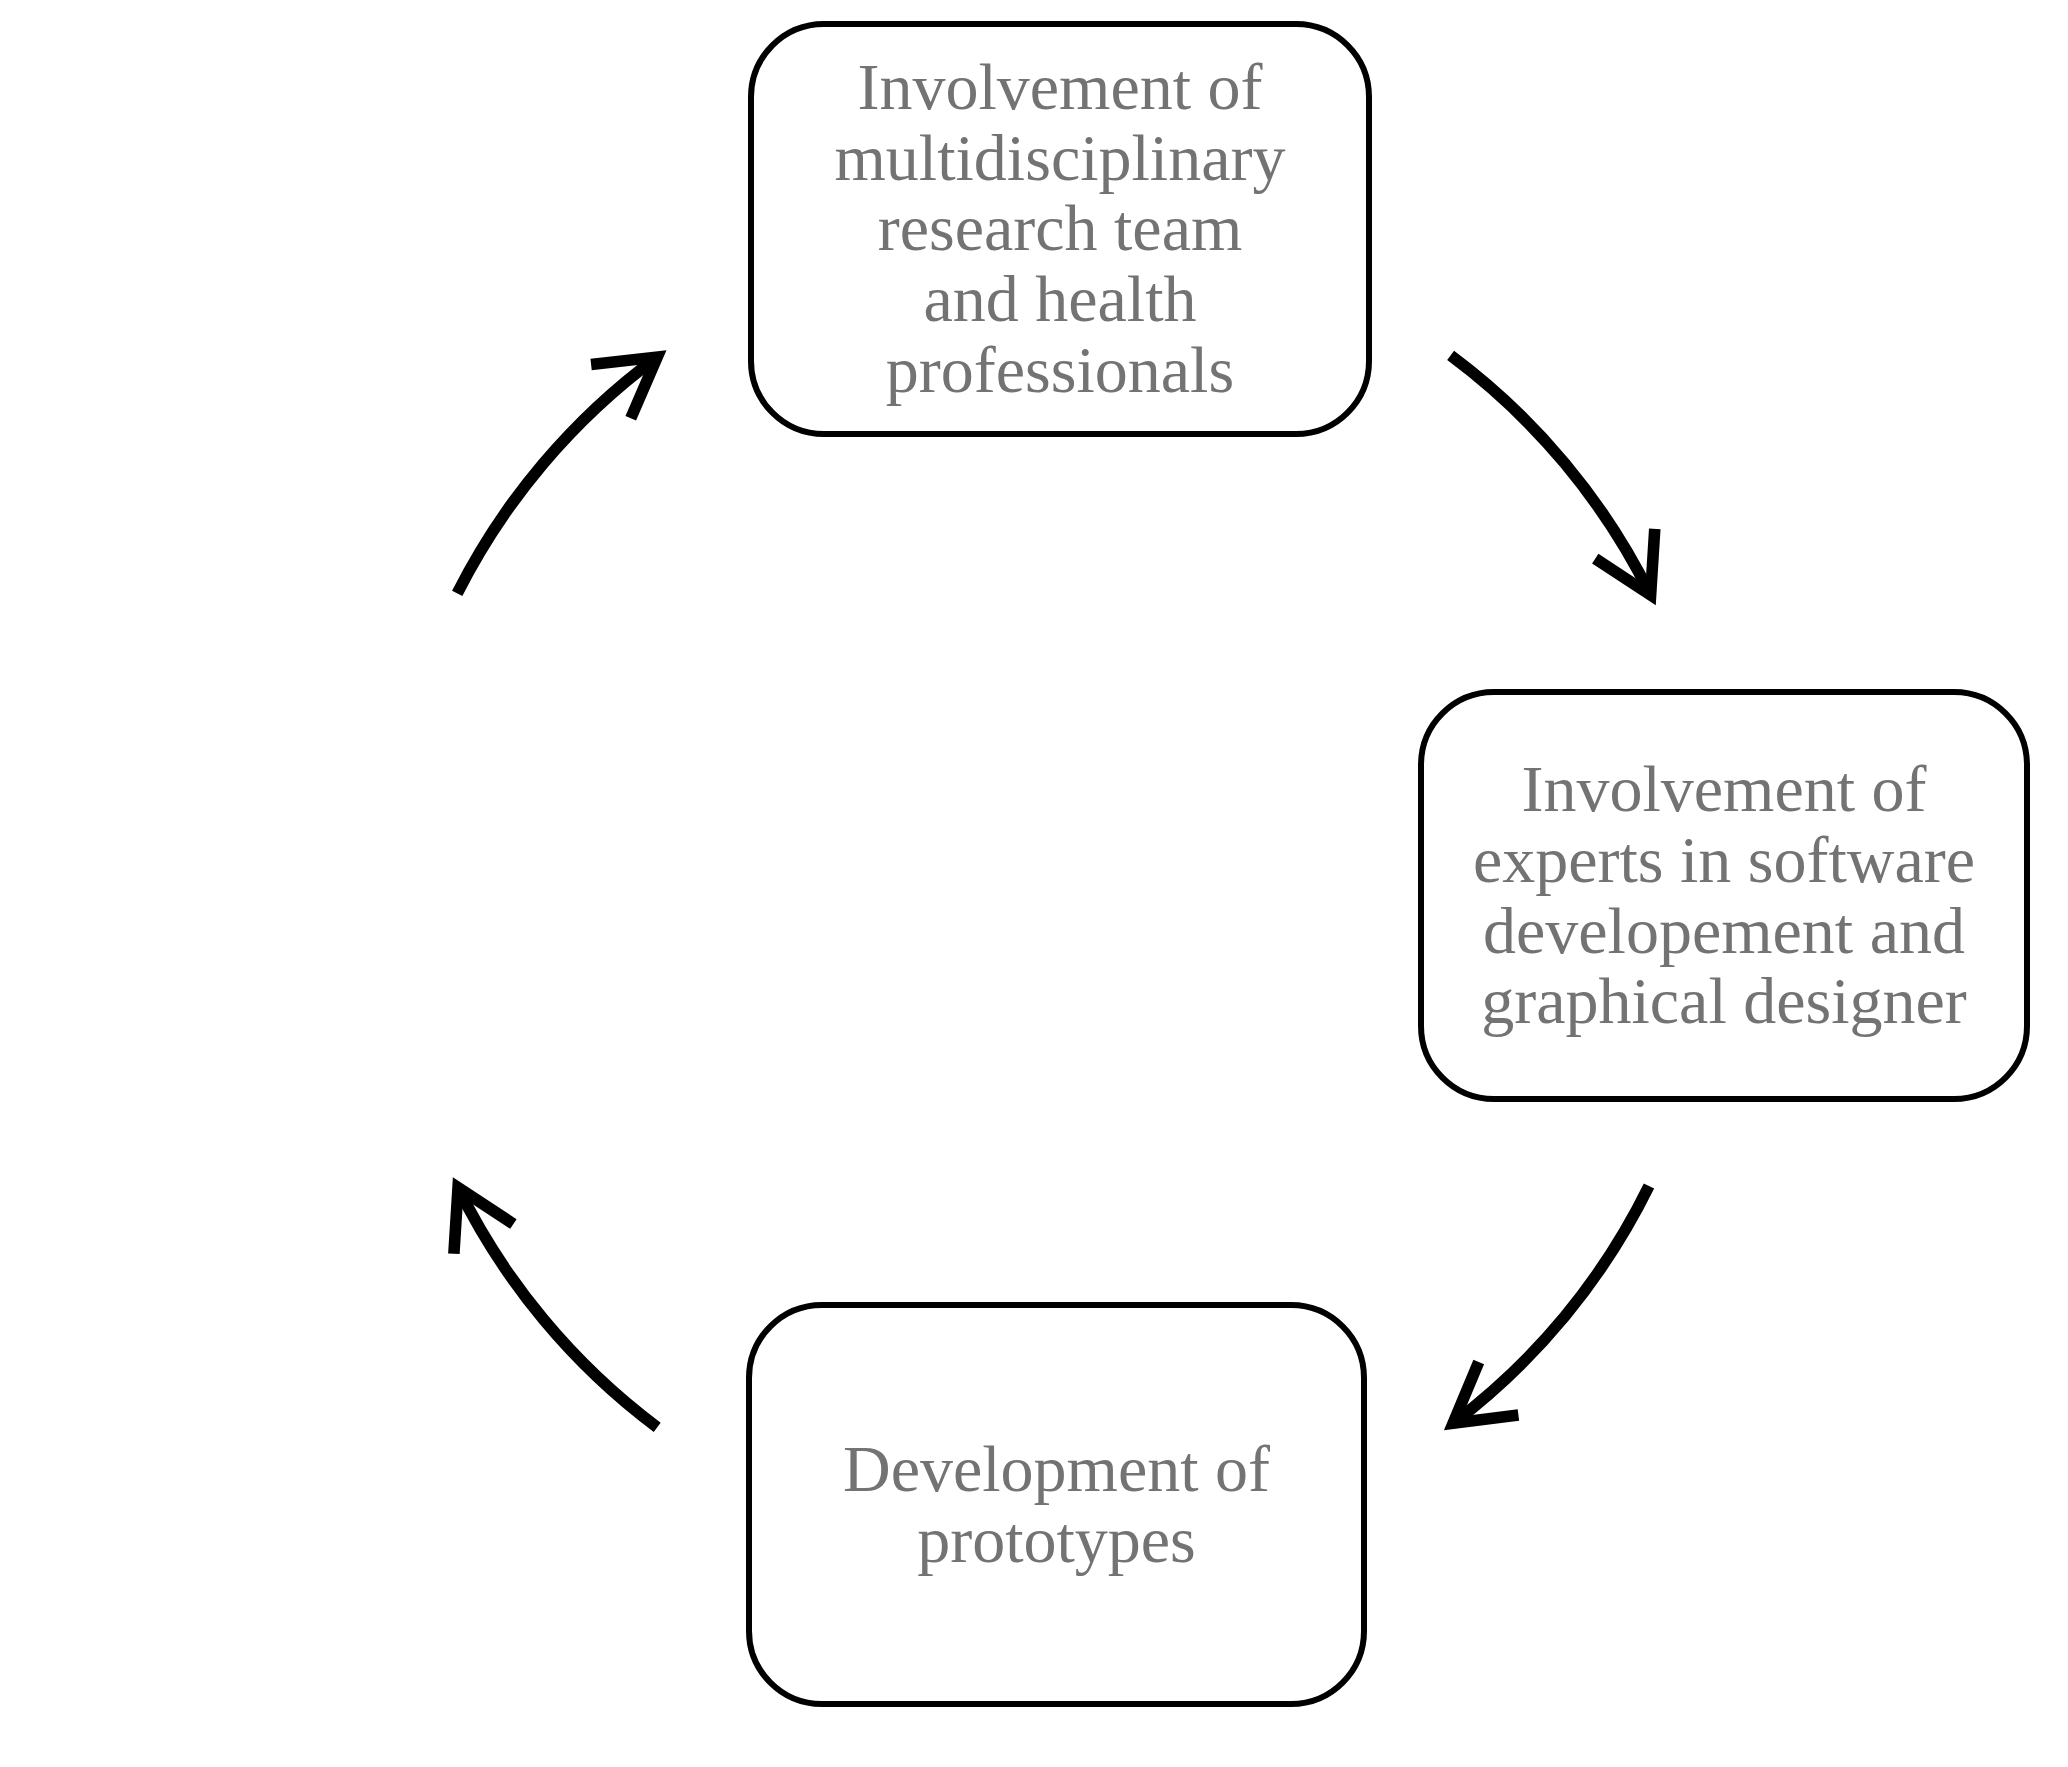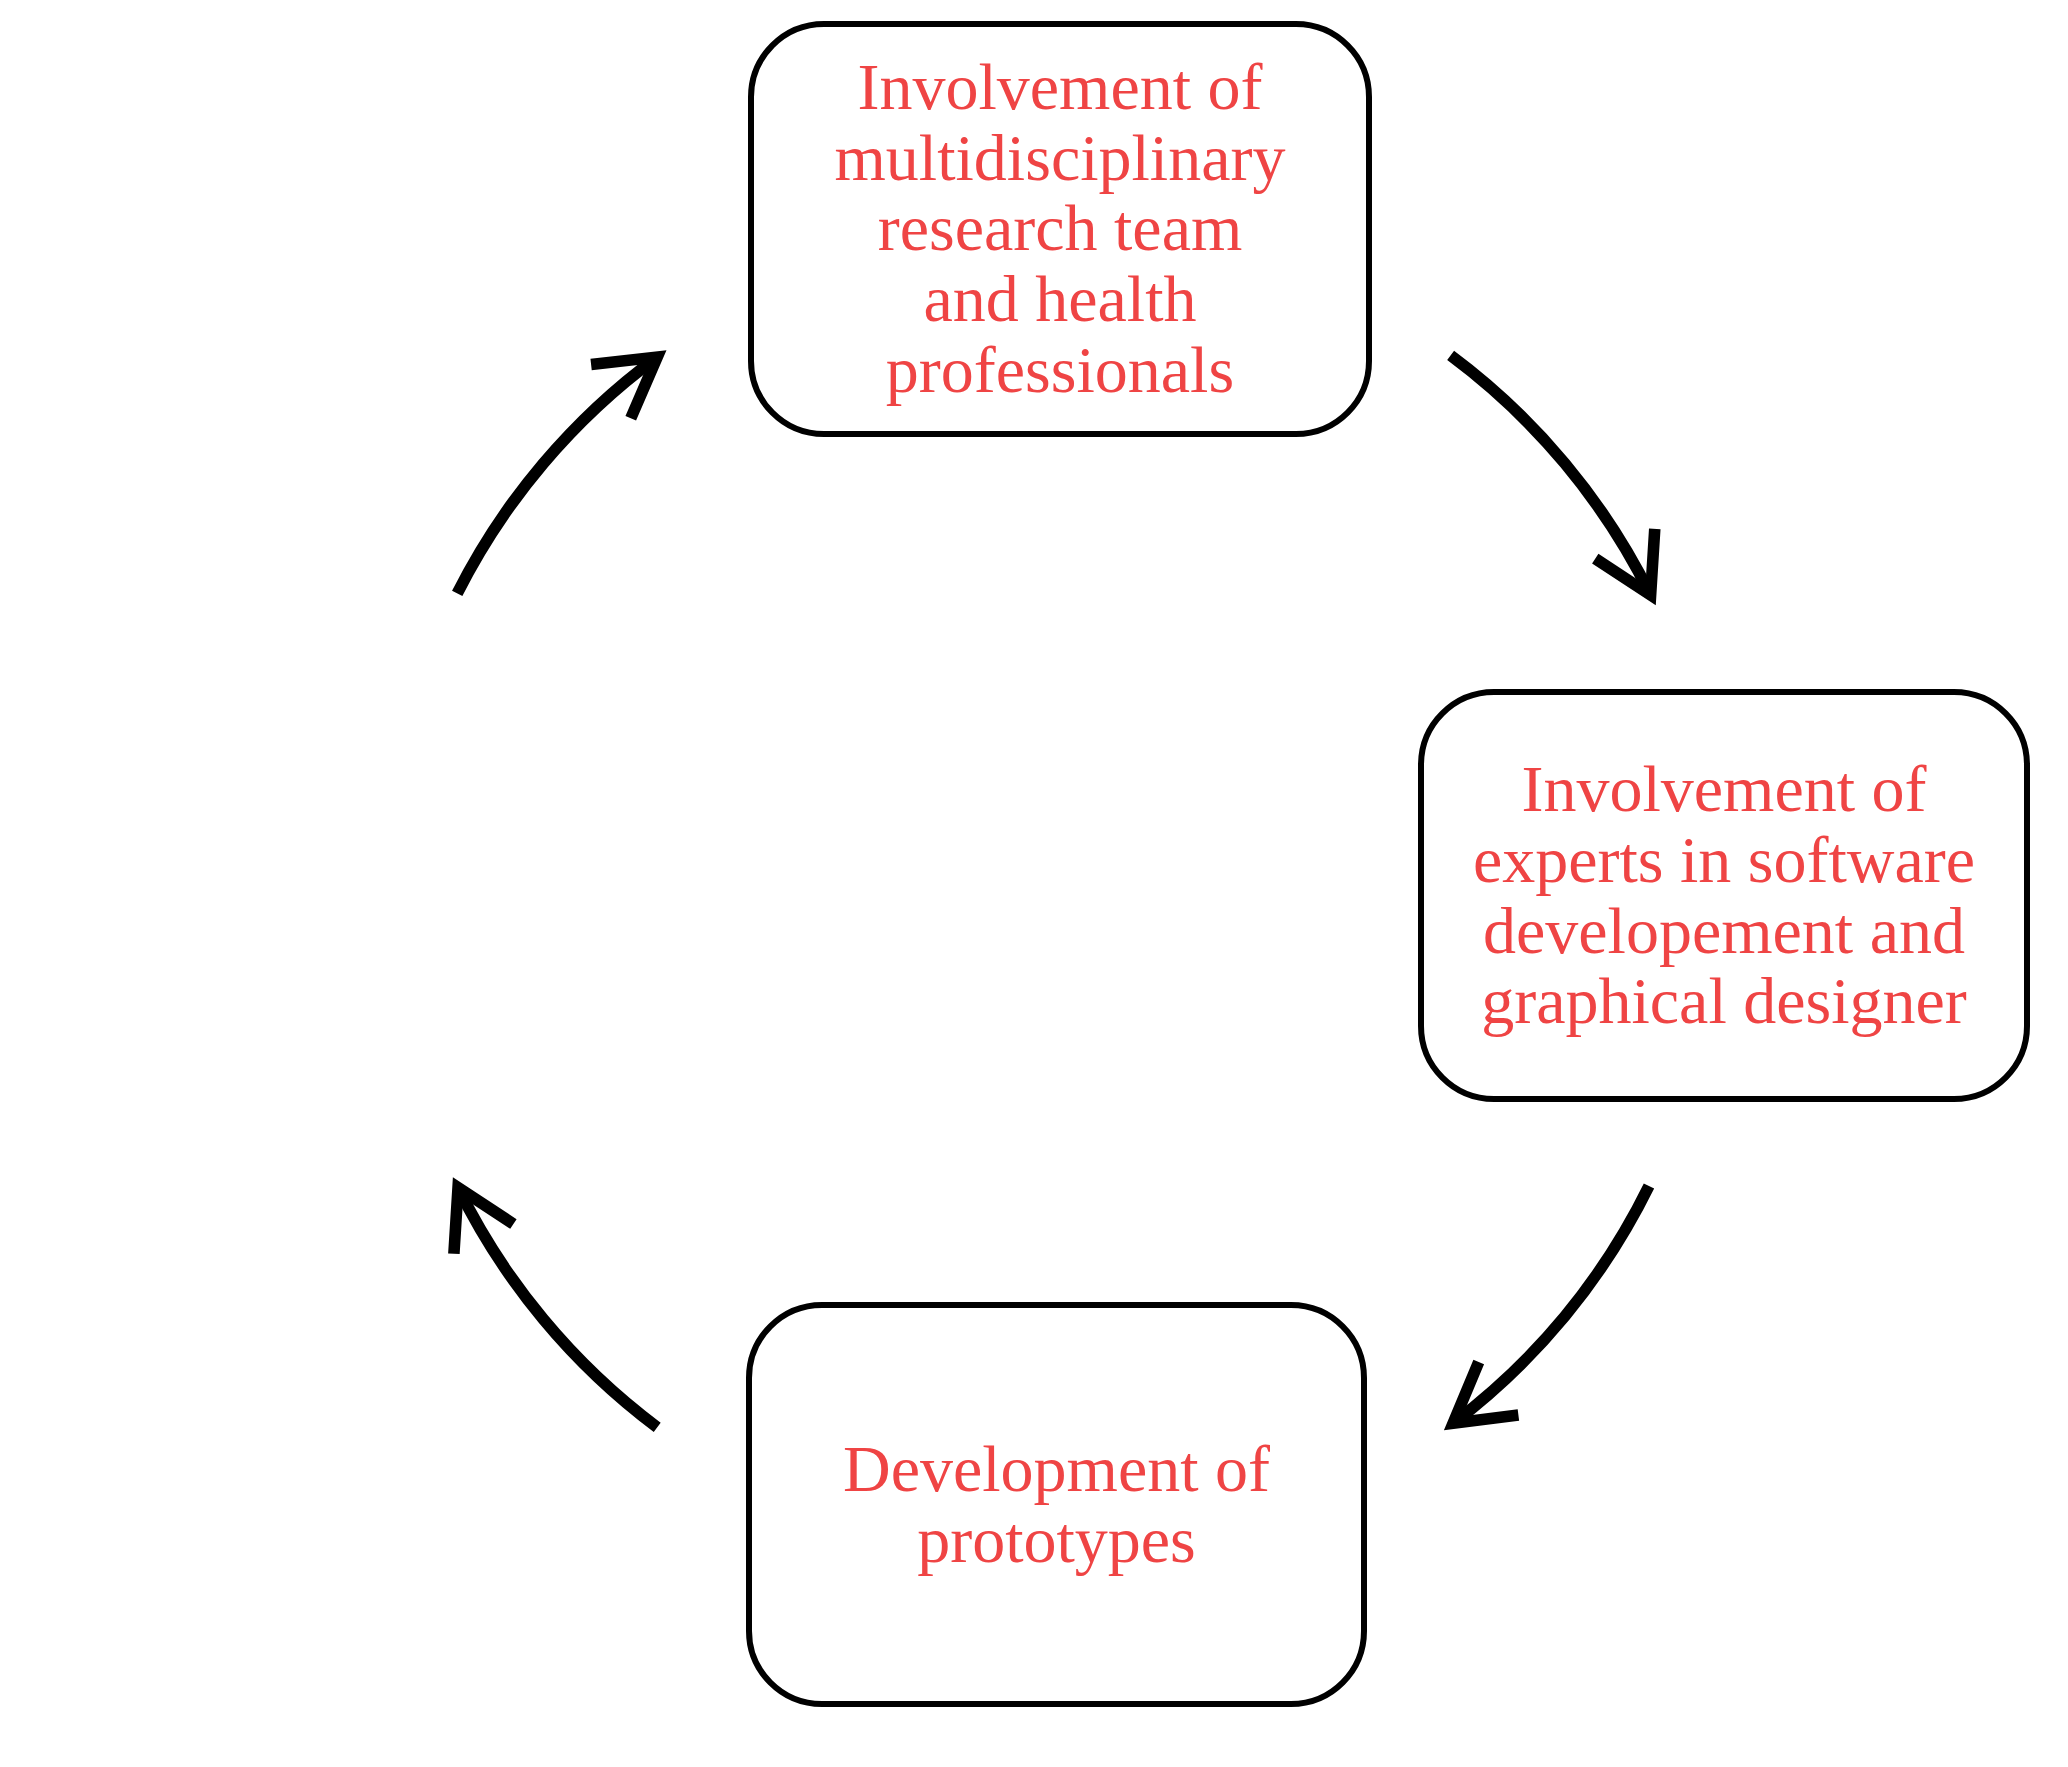--- a/index.html
+++ b/index.html
@@ -32,21 +32,21 @@
     border: 6.6px solid #000000;
     border-radius: 76px;
     background: #ffffff;
     display: flex;
     align-items: center;
     justify-content: center;
     text-align: center;
     font-family: "Liberation Serif", "DejaVu Serif", serif;
     font-size: 66px;
     line-height: 1.07;
-    color: #ef4444;
+    color: #737373;
     white-space: pre-line;
   }
   .node-top    { left: 748px;  top: 20.7px;   width: 624px; height: 416px; }
   .node-right  { left: 1418px; top: 689px;  width: 612px; height: 413px; }
   .node-left   { left: 76px;   top: 689px;  width: 622px; height: 413px; }
   .node-bottom { left: 746px;  top: 1302px; width: 621px; height: 405px; }
 </style>
 </head>
 <body>
 

